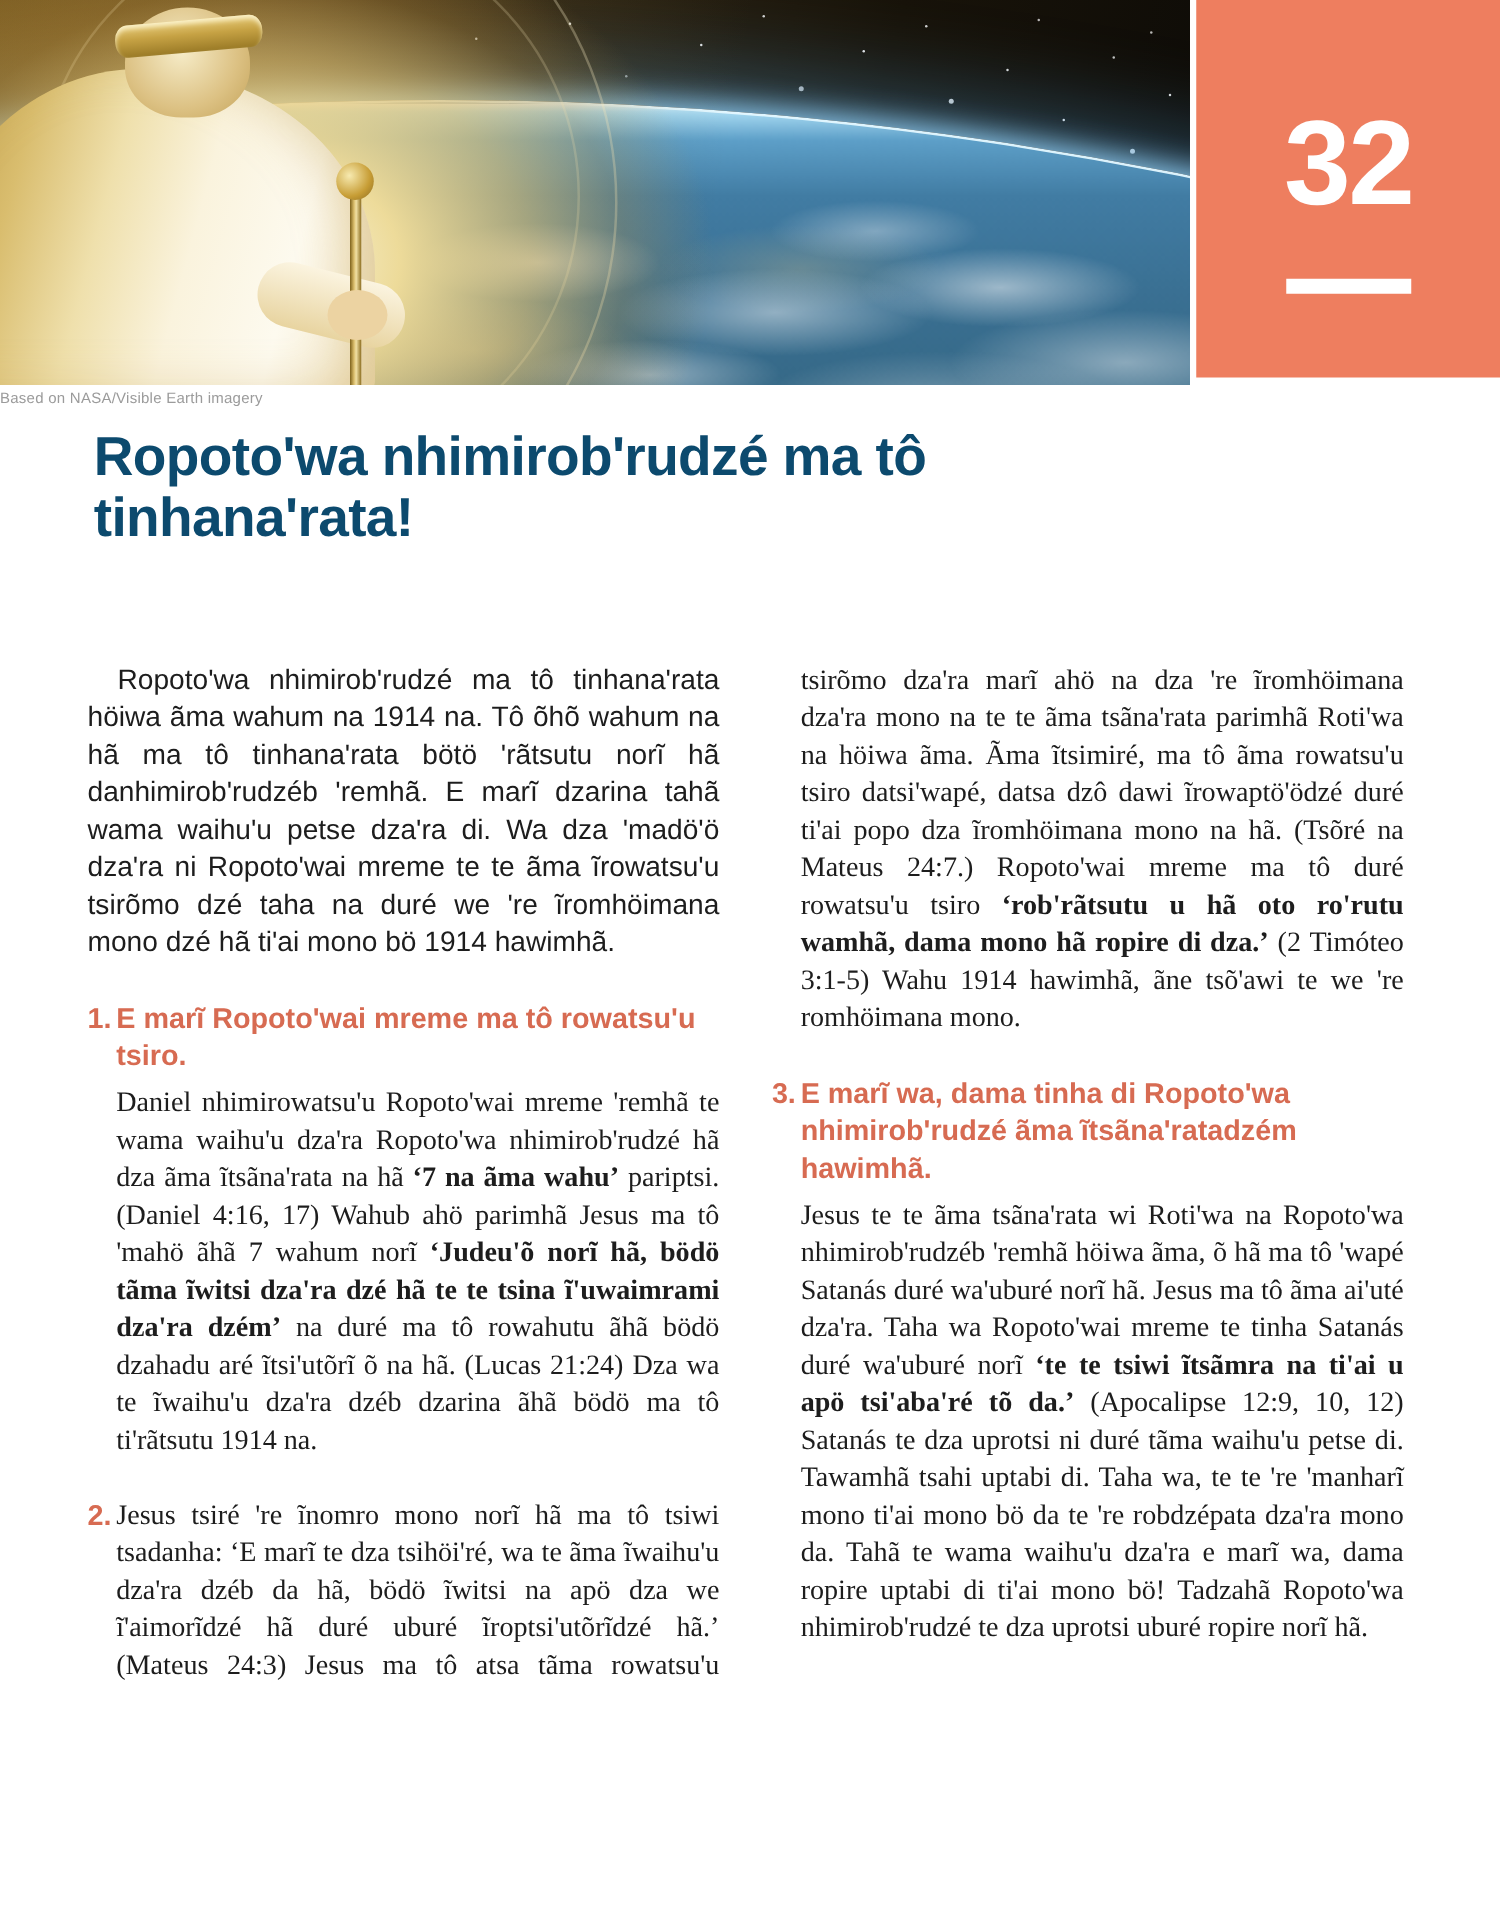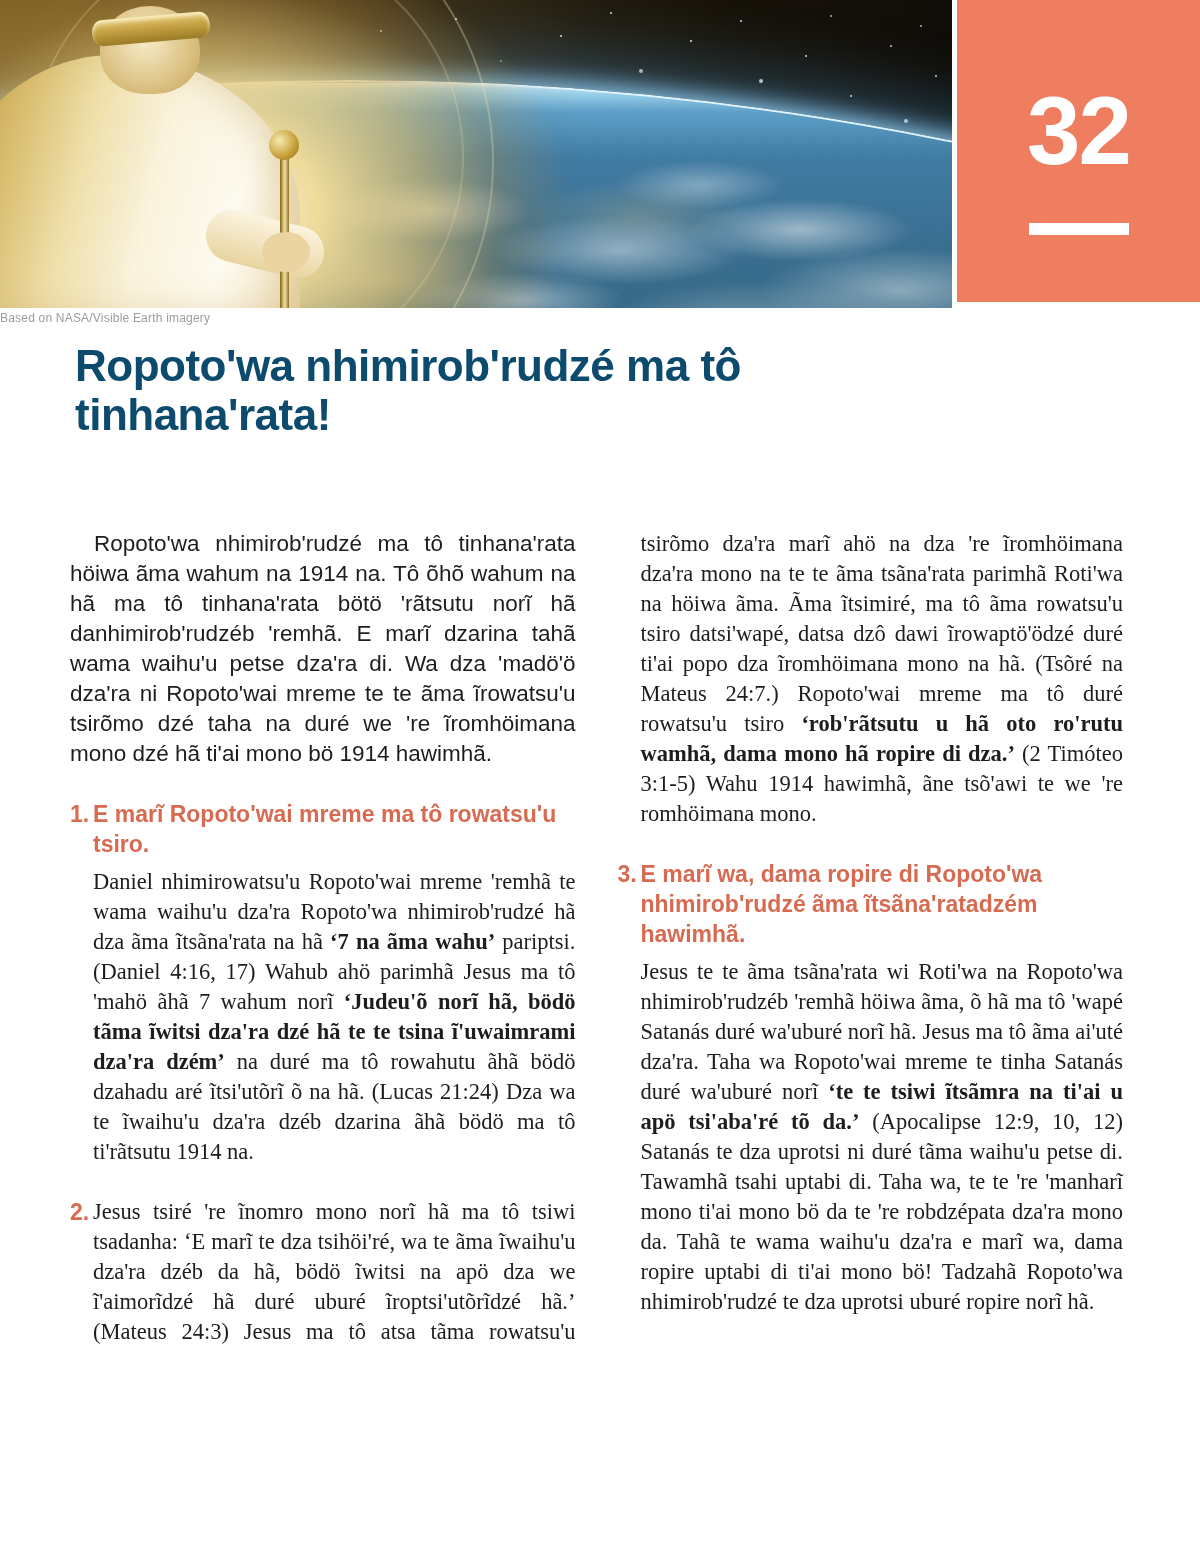--- a/index.html
+++ b/index.html
@@ -117,16 +117,16 @@
     <h2 class="qhead"><span class="qnum">1.</span><span>E marĩ Ropoto'wai mreme ma tô rowatsu'u tsiro.</span></h2>
     <p class="qbody"><span>Daniel nhimirowatsu'u Ropoto'wai mreme 'remhã te wama waihu'u dza'ra Ropoto'wa nhimirob'rudzé hã dza ãma ĩtsãna'rata na hã </span><span class="b">‘7 na ãma wahu’</span><span> pariptsi. (Daniel 4:16, 17) Wahub ahö parimhã Jesus ma tô 'mahö ãhã 7 wahum norĩ </span><span class="b">‘Judeu'õ norĩ hã, bödö tãma ĩwitsi dza'ra dzé hã te te tsina ĩ'uwaimrami dza'ra dzém’</span><span> na duré ma tô rowahutu ãhã bödö dzahadu aré ĩtsi'utõrĩ õ na hã. (Lucas 21:24) Dza wa te ĩwaihu'u dza'ra dzéb dzarina ãhã bödö ma tô ti'rãtsutu 1914 na.</span></p>
   </section>
 
   <section class="qsec">
     <h2 class="qhead"><span class="qnum">2.</span></h2>
     <p class="qbody"><span>Jesus tsiré 're ĩnomro mono norĩ hã ma tô tsiwi tsadanha: ‘E marĩ te dza tsihöi'ré, wa te ãma ĩwaihu'u dza'ra dzéb da hã, bödö ĩwitsi na apö dza we ĩ'aimorĩdzé hã duré uburé ĩroptsi'utõrĩdzé hã.’ (Mateus 24:3) Jesus ma tô atsa tãma rowatsu'u tsirõmo dza'ra marĩ ahö na dza 're ĩromhöimana dza'ra mono na te te ãma tsãna'rata parimhã Roti'wa na höiwa ãma. Ãma ĩtsimiré, ma tô ãma rowatsu'u tsiro datsi'wapé, datsa dzô dawi ĩrowaptö'ödzé duré ti'ai popo dza ĩromhöimana mono na hã. (Tsõré na Mateus 24:7.) Ropoto'wai mreme ma tô duré rowatsu'u tsiro </span><span class="b">‘rob'rãtsutu u hã oto ro'rutu wamhã, dama mono hã ropire di dza.’</span><span> (2 Timóteo 3:1-5) Wahu 1914 hawimhã, ãne tsõ'awi te we 're romhöimana mono.</span></p>
   </section>
 
   <section class="qsec">
-    <h2 class="qhead"><span class="qnum">3.</span><span>E marĩ wa, dama ropire di Ropoto'wa nhimirob'rudzé ãma ĩtsãna'ratadzém hawimhã.</span></h2>
+    <h2 class="qhead"><span class="qnum">3.</span><span>E marĩ wa, dama tinha di Ropoto'wa nhimirob'rudzé ãma ĩtsãna'ratadzém hawimhã.</span></h2>
     <p class="qbody"><span>Jesus te te ãma tsãna'rata wi Roti'wa na Ropoto'wa nhimirob'rudzéb 'remhã höiwa ãma, õ hã ma tô 'wapé Satanás duré wa'uburé norĩ hã. Jesus ma tô ãma ai'uté dza'ra. Taha wa Ropoto'wai mreme te tinha Satanás duré wa'uburé norĩ </span><span class="b">‘te te tsiwi ĩtsãmra na ti'ai u apö tsi'aba'ré tõ da.’</span><span> (Apocalipse 12:9, 10, 12) Satanás te dza uprotsi ni duré tãma waihu'u petse di. Tawamhã tsahi uptabi di. Taha wa, te te 're 'manharĩ mono ti'ai mono bö da te 're robdzépata dza'ra mono da. Tahã te wama waihu'u dza'ra e marĩ wa, dama ropire uptabi di ti'ai mono bö! Tadzahã Ropoto'wa nhimirob'rudzé te dza uprotsi uburé ropire norĩ hã.</span></p>
   </section>
 </div>
 
 </body></html>

